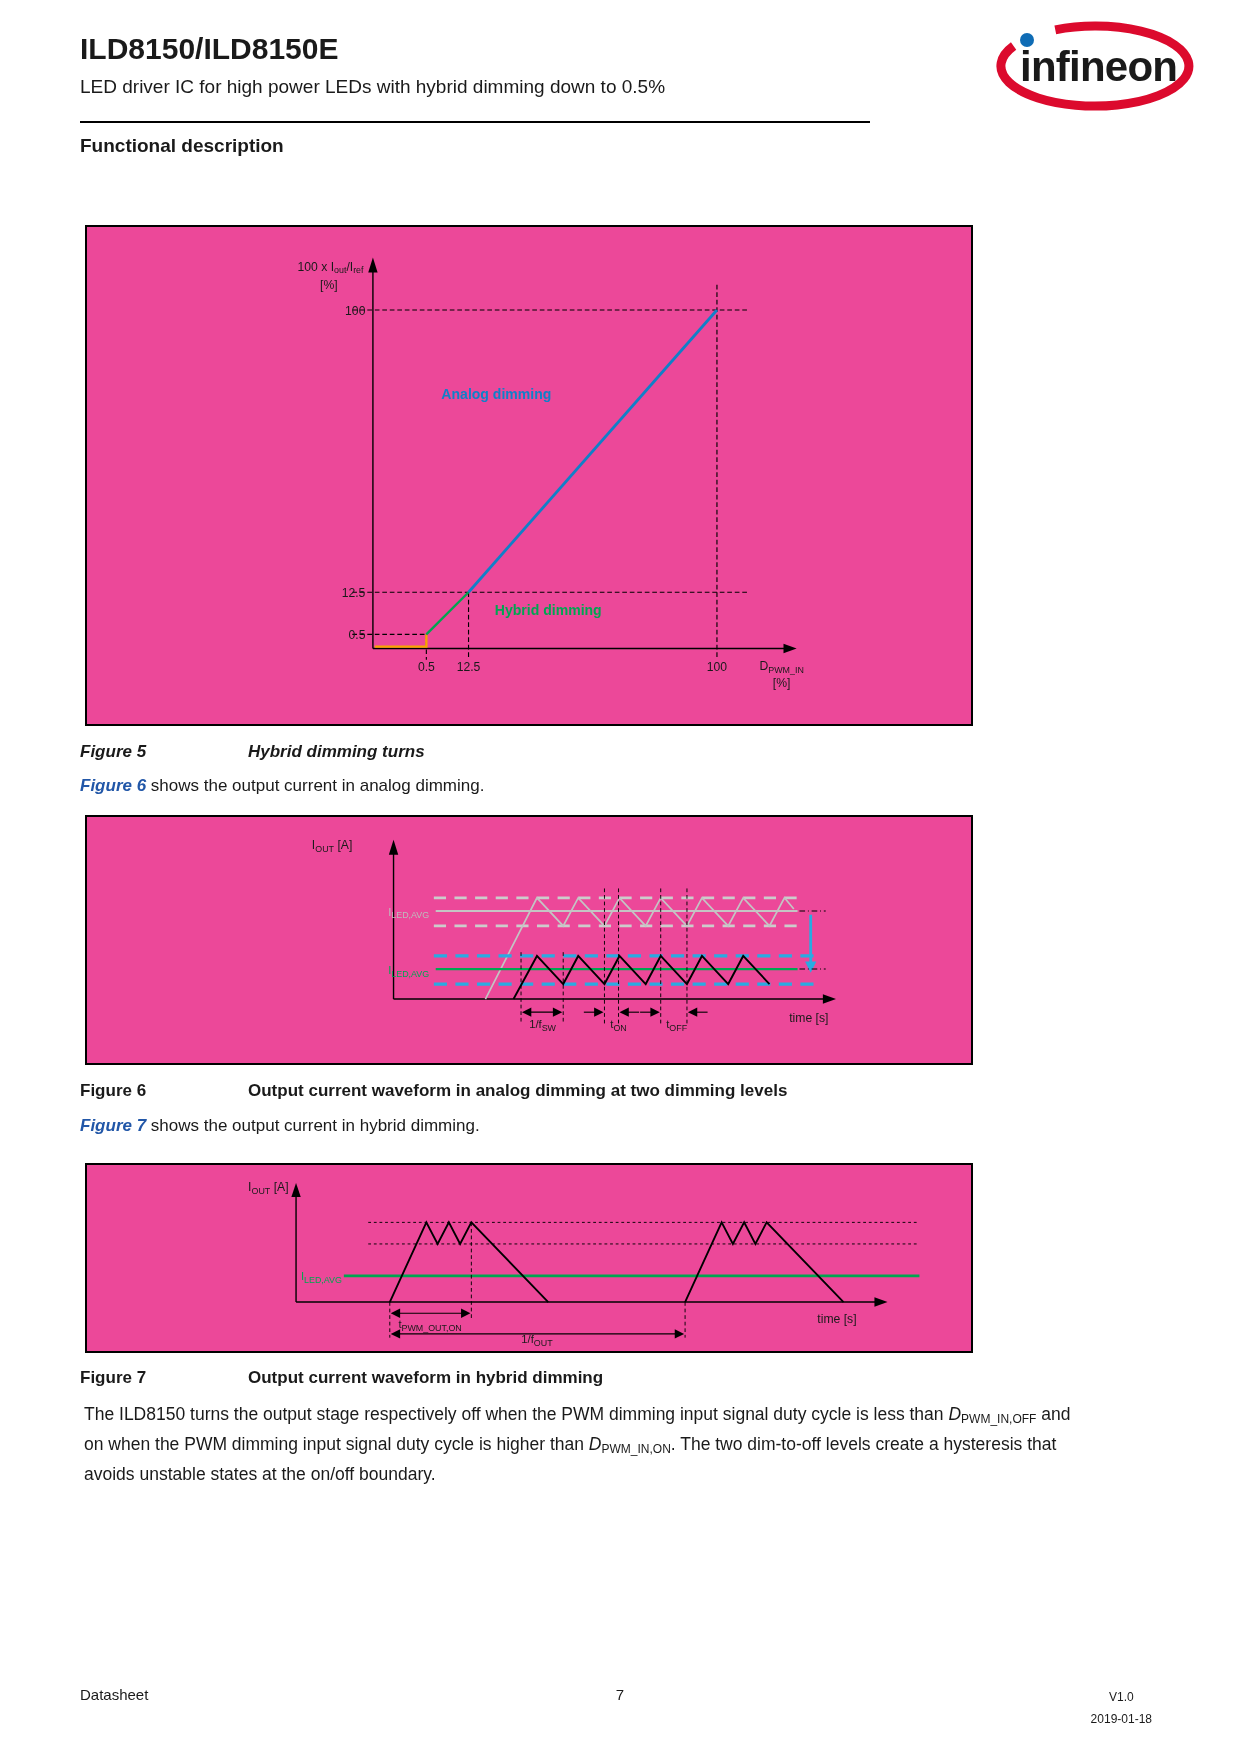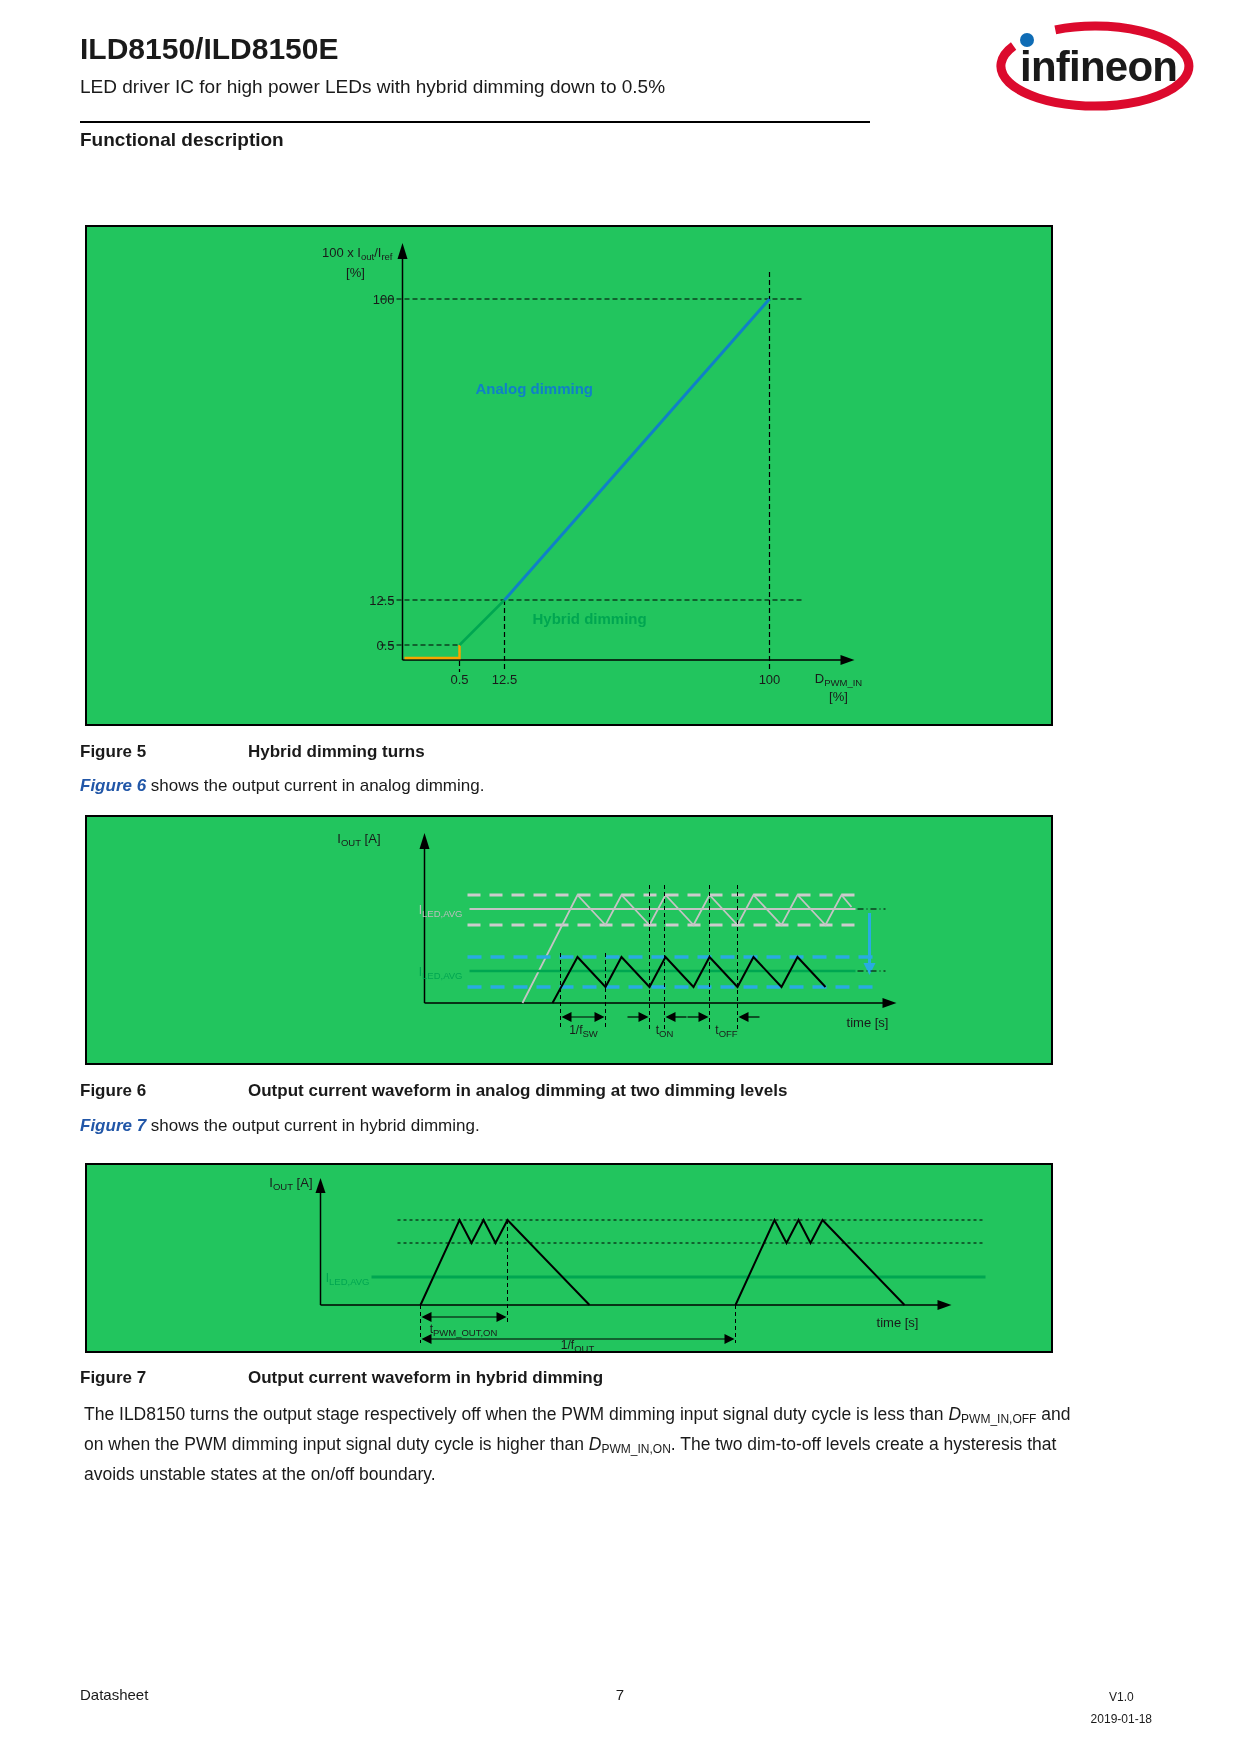--- a/index.html
+++ b/index.html
@@ -2,23 +2,23 @@
 <html><head>
 <meta charset="utf-8">
 <style>
   html,body{margin:0;padding:0;background:#fff;}
   .page{position:relative;width:1240px;height:1754px;background:#fff;overflow:hidden;
         font-family:"Liberation Sans",sans-serif;color:#1a1a1a;}
   .abs{position:absolute;}
   .title{left:80px;top:32px;font-size:30px;font-weight:bold;}
   .subtitle{left:80px;top:76px;font-size:19px;font-weight:normal;}
   .header-rule{left:80px;top:121px;width:790px;height:2px;background:#000;}
-  .section{left:80px;top:129px;font-size:19px;font-weight:bold;}
+  .section{left:80px;top:135px;font-size:19px;font-weight:bold;}
   .logo{left:995px;top:16px;width:200px;height:98px;}
-  .figbox{left:85px;width:968px;border:2px solid #000;background:#22c55e;box-sizing:border-box;}
+  .figbox{left:85px;width:888px;border:2px solid #000;background:#ec4899;box-sizing:border-box;}
   .figbox svg{display:block;width:100%;height:100%;}
   .figcap{left:80px;width:1000px;display:flex;font-size:17px;font-weight:bold;}
   .figcap-label{width:168px;flex:0 0 168px;}
   .refline{left:80px;width:1000px;font-size:17px;}
   .figref{font-weight:bold;font-style:italic;color:#2257A8;}
   .bodytext{left:84px;width:1000px;font-size:17.5px;line-height:25px;}
   .dvar{font-style:italic;}
   .ssub{font-size:12px;vertical-align:-3px;letter-spacing:0;}
   .footer-left{left:80px;top:1686px;font-size:15px;}
   .footer-page{left:0;top:1686px;width:1240px;text-align:center;font-size:15px;}
@@ -86,21 +86,21 @@
       <text class="t13" x="672" y="457" text-anchor="middle">100</text>
 
       <text class="t13" x="741" y="456" text-anchor="middle"><tspan>D</tspan><tspan class="sub" dy="3">PWM_IN</tspan></text>
       <text class="t13" x="741" y="474" text-anchor="middle">[%]</text>
 
       <text class="blab" x="378" y="167">Analog dimming</text>
       <text class="glab" x="435" y="397">Hybrid dimming</text>
     </svg>
   </div>
 
-  <div class="abs figcap" style="top:742px;">
+  <div class="abs figcap" style="top:742px;font-style:italic;">
     <span class="figcap-label">Figure 5</span>
     <span>Hybrid dimming turns</span>
   </div>
 
   <div class="abs refline" style="top:776px;">
     <span class="figref">Figure 6</span><span> shows the output current in analog dimming.</span>
   </div>
 
   <div class="abs figbox" style="top:815px;height:250px;">
     <svg viewBox="0 0 943 246">

